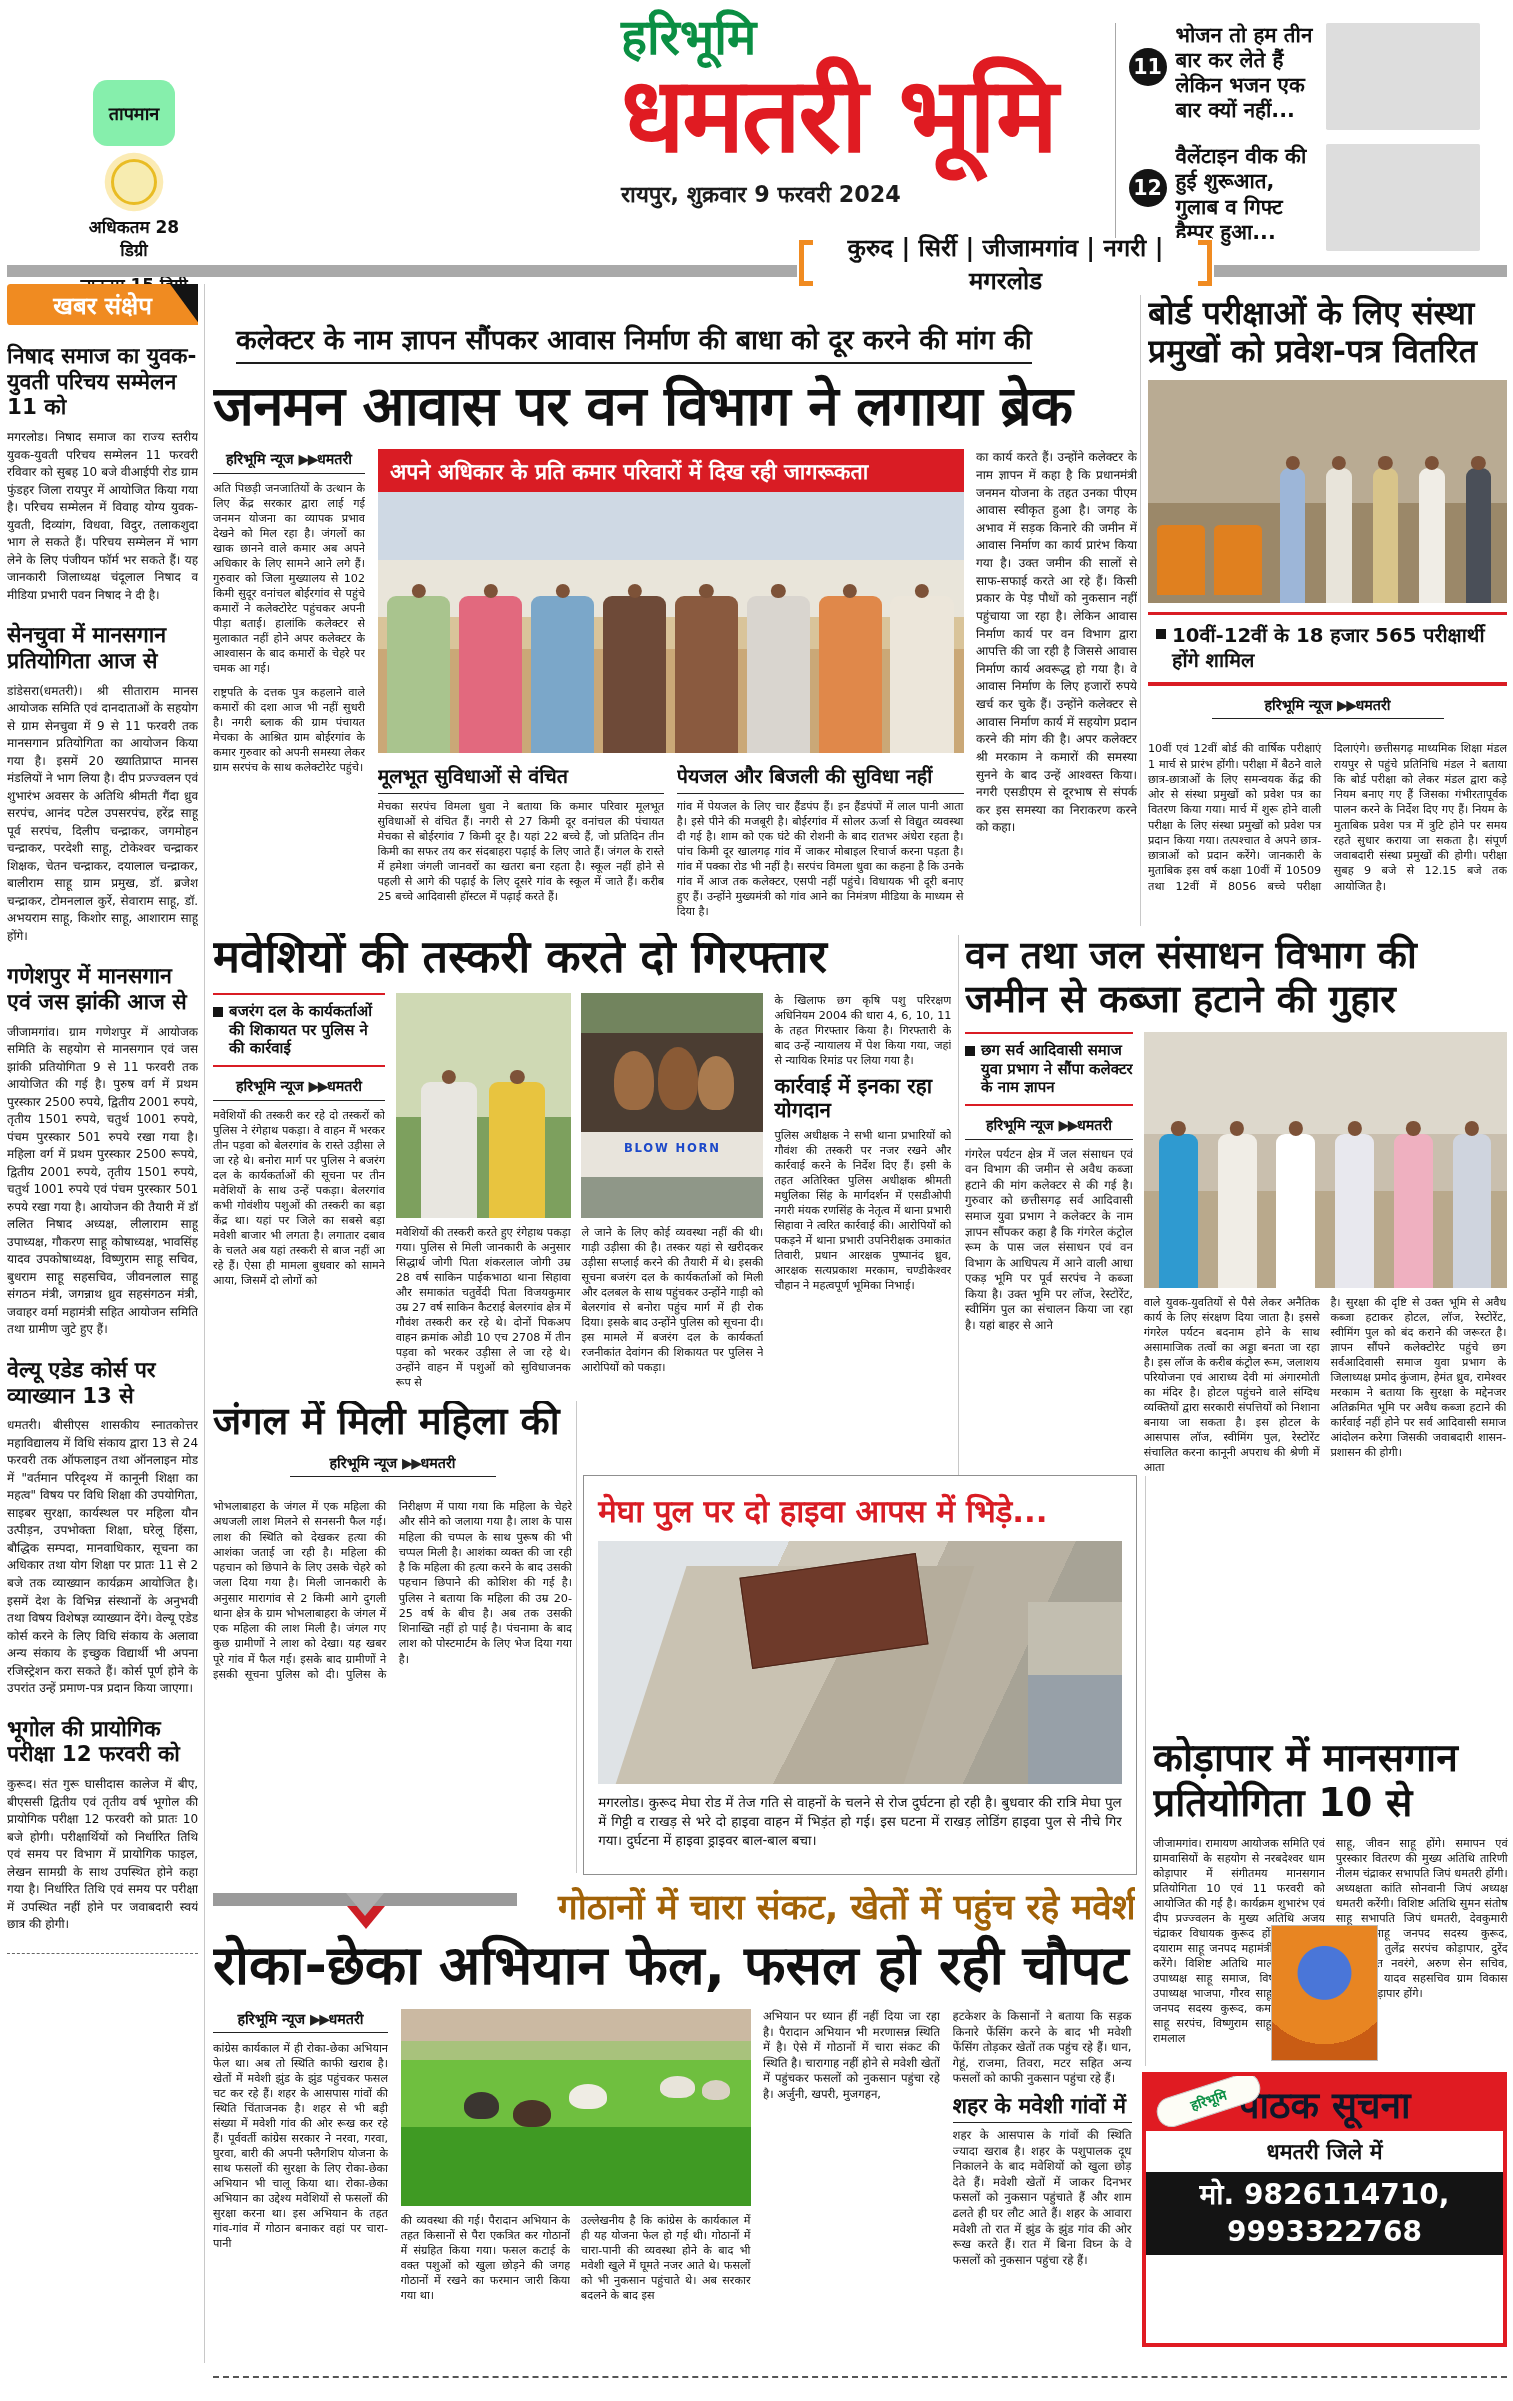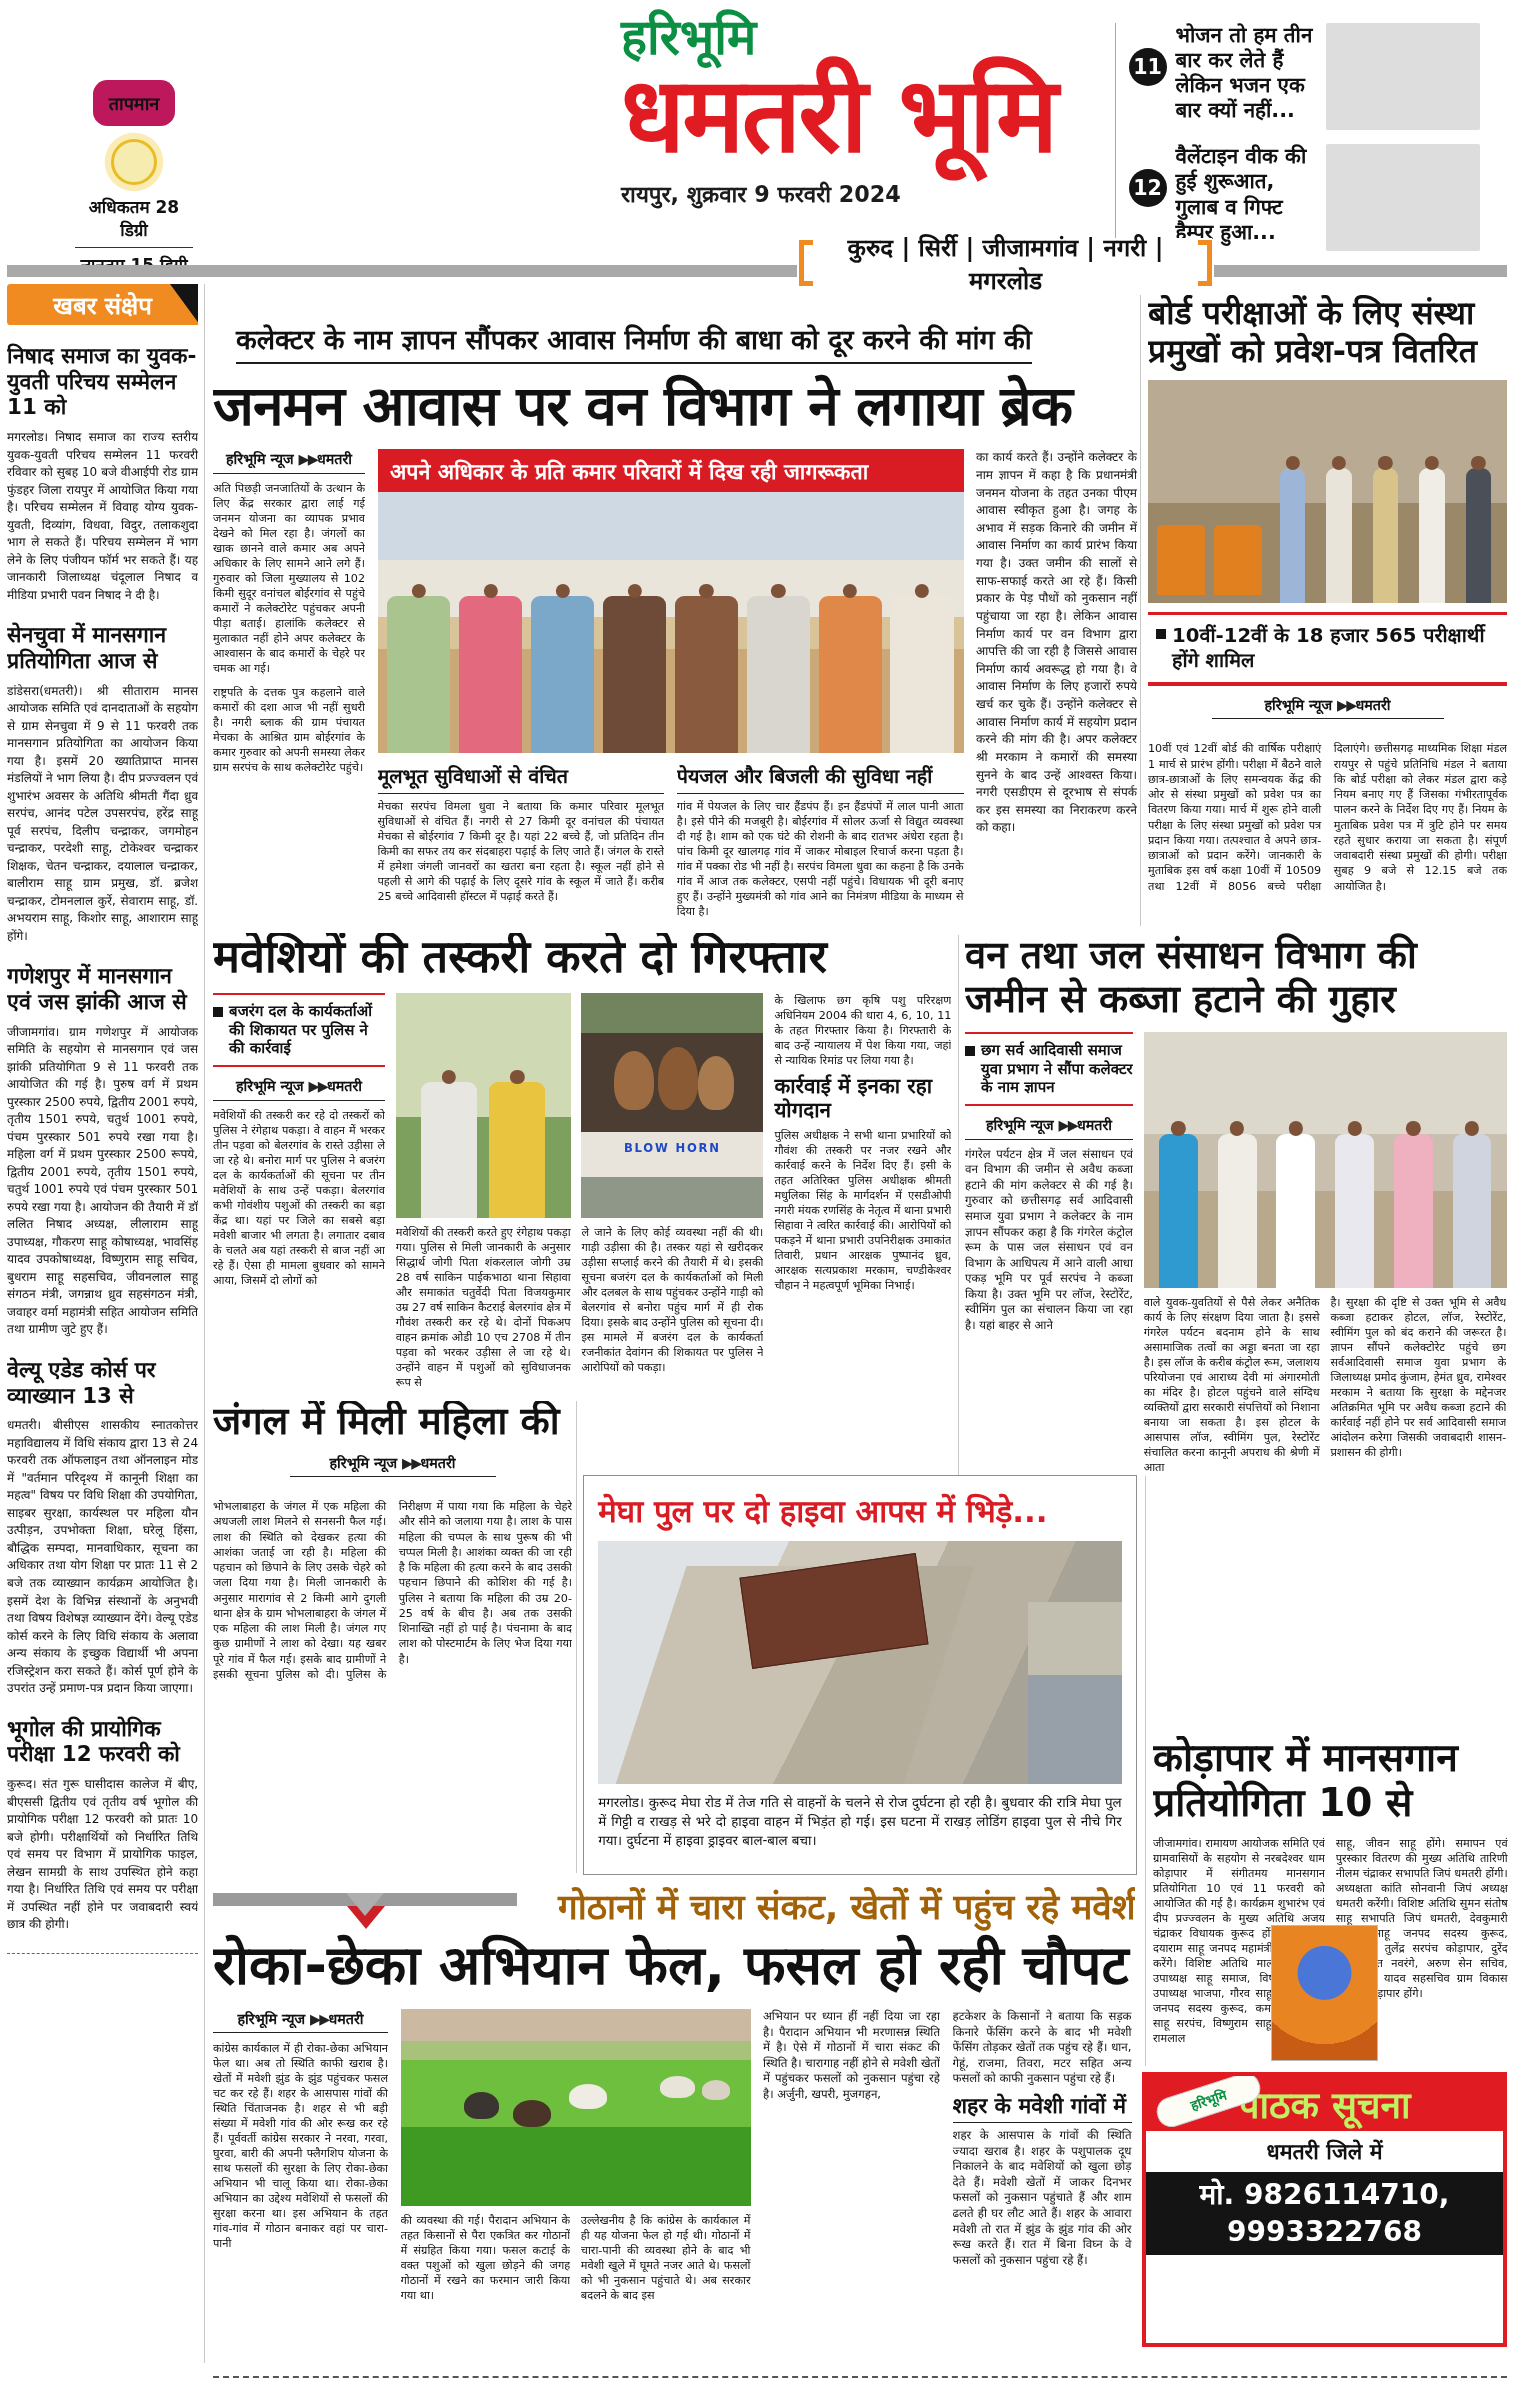--- a/index.html
+++ b/index.html
@@ -8,21 +8,21 @@
     font-family:"DejaVu Sans","Liberation Sans",sans-serif;
     background:#ffffff; color:#111; position:relative;
     width:1514px; height:2401px; overflow:hidden;
   }
   .abs { position:absolute; }
   .clip { overflow:hidden; }
   .just { text-align:justify; }
 
   
   .temp-box { left:75px; top:80px; width:118px; text-align:center; }
-  .temp-pill { display:inline-block; background:#be185d; border-radius:14.3px; font-size:18px; font-weight:700; padding:11px 16px; }
+  .temp-pill { display:inline-block; background:#86efac; border-radius:14.3px; font-size:18px; font-weight:700; padding:21px 16px; }
   .sun { width:46px; height:46px; border-radius:50%; background:#f7ecb0; border:3.6px solid #e9bc24; box-shadow:0 0 0 6.3px rgba(243,198,40,.35); margin:12.5px auto 10.7px; }
   .temp-max { font-size:17px; font-weight:700; border-bottom:1.8px solid #333; padding-bottom:5.4px; }
   .temp-min { font-size:17px; font-weight:700; padding-top:5.4px; }
   .brand { left:621px; top:12.5px; width:697px; }
   .brand-top { color:#0a8f43; font-size:49px; font-weight:700; line-height:1; }
   .brand-main { color:#e01b22; font-size:104px; font-weight:700; line-height:1.02; letter-spacing:-2.7px; white-space:nowrap; }
   .dateline { font-size:22.3px; font-weight:700; margin-top:10.7px; color:#1c1c1c; }
   .teasers { left:1115px; top:23px; width:393px; border-left:1.8px solid #a8a8a8; padding-left:12.5px; }
   .teaser { display:flex; gap:9px; align-items:flex-start; margin-bottom:14.3px; }
   .t-badge { width:38px; height:38px; border-radius:50%; background:#141414; color:#fff; font-size:20.6px; font-weight:700; display:flex; align-items:center; justify-content:center; flex:0 0 38px; margin-top:25px; }
@@ -142,21 +142,21 @@
   .r-ucols { display:flex; gap:10.7px; margin-top:7.1px; }
   .r-ucols p { width:170px; }
   .r-colD { width:177px; flex:0 0 177px; }
   .roka-colE { width:179px; flex:0 0 179px; }
   .roka-colE h4 { border-bottom:1.8px solid #222; padding-bottom:3.6px; font-size:21.4px; }
 
   
   .pathak { left:1142px; top:2072px; width:365px; height:275px; border:4.5px solid #e01b22; background:#fff; }
   .p-head { background:#e01b22; height:55px; display:flex; align-items:center; justify-content:center; position:relative; }
   .p-roll { position:absolute; left:9px; top:9px; width:107px; height:30px; background:#fdfdf6; border:0.9px solid #ccc; border-radius:14.3px; transform:rotate(-18deg); display:flex; align-items:center; justify-content:center; color:#0a8f43; font-size:13.4px; font-weight:700; }
-  .p-title { color:#bef264; font-size:37px; font-weight:700; }
+  .p-title { color:#0f172a; font-size:37px; font-weight:700; }
   .p-body { text-align:center; padding:7.1px 10.7px 5.4px; font-size:21.4px; font-weight:700; line-height:1.32; }
   .p-brand { color:#0a8f43; font-size:34px; font-weight:700; }
   .p-phones { background:#141414; color:#fff; text-align:center; font-size:28px; font-weight:700; line-height:1.3; padding:5.4px 0; }
 
   .dashline { border-top:2.7px dashed #555; }
 </style>
 </head>
 <body>
 
 <div class="abs temp-box">

